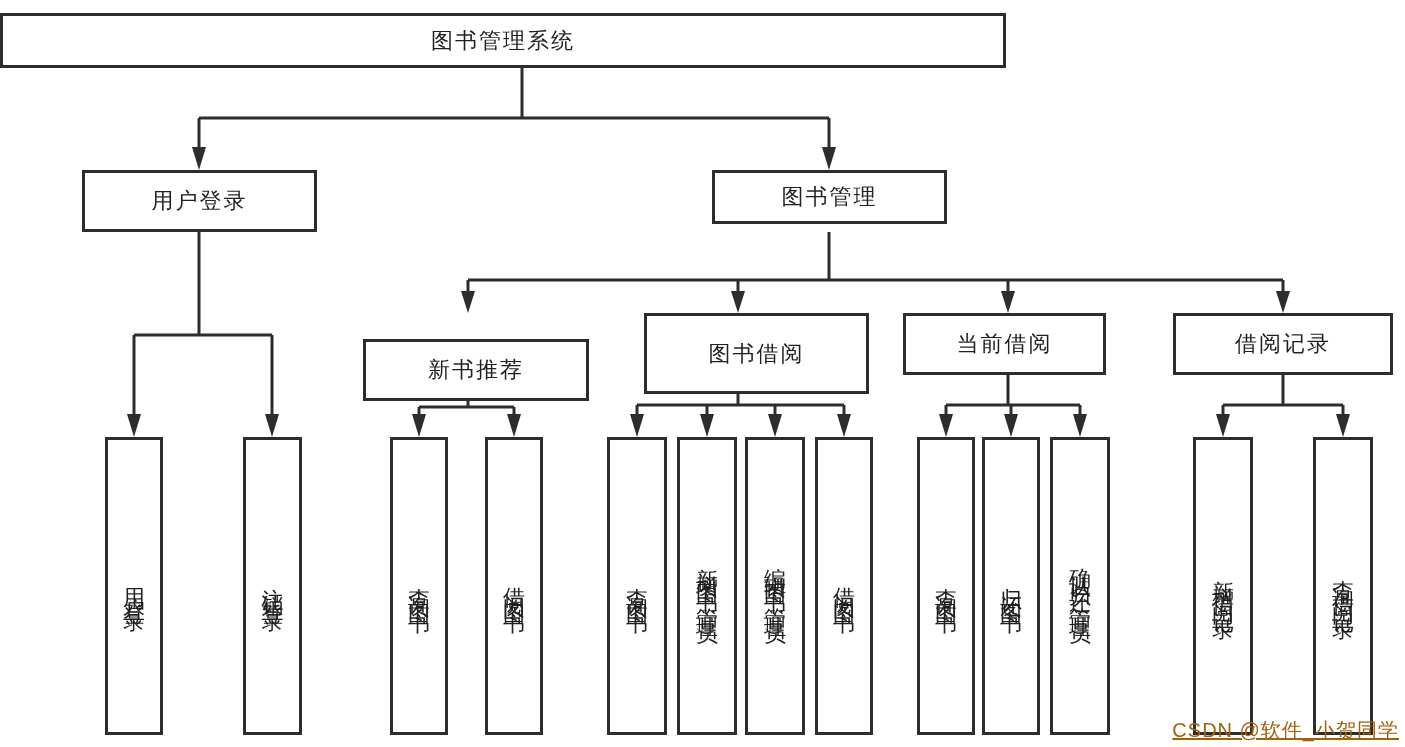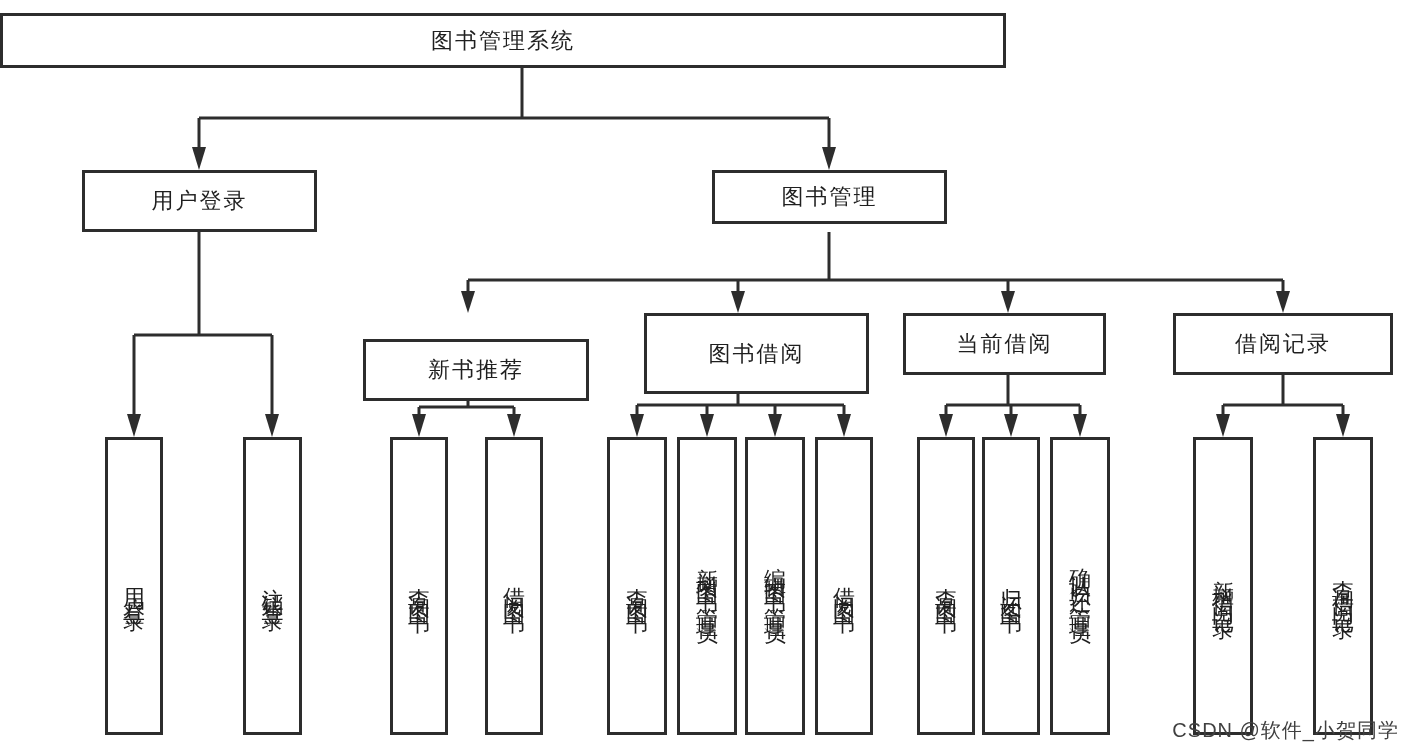--- a/index.html
+++ b/index.html
@@ -35,23 +35,24 @@
   .vbox span{
     writing-mode:vertical-rl;
     text-orientation:mixed;
     letter-spacing:8px;
     line-height:1;
   }
   .watermark{
     position:absolute;
     right:6px;bottom:3px;
     font-size:20px;
-    color:#404040;
+    color:#a16207;
     letter-spacing:1px;
     white-space:nowrap;
+    text-decoration:underline;
   }
 </style>
 </head>
 <body>
 
 <div class="stage">
 
   <svg class="connectors" viewBox="0 0 1405 747" xmlns="http://www.w3.org/2000/svg">
     <g stroke="#2d2d2d" stroke-width="3" fill="none">
 

